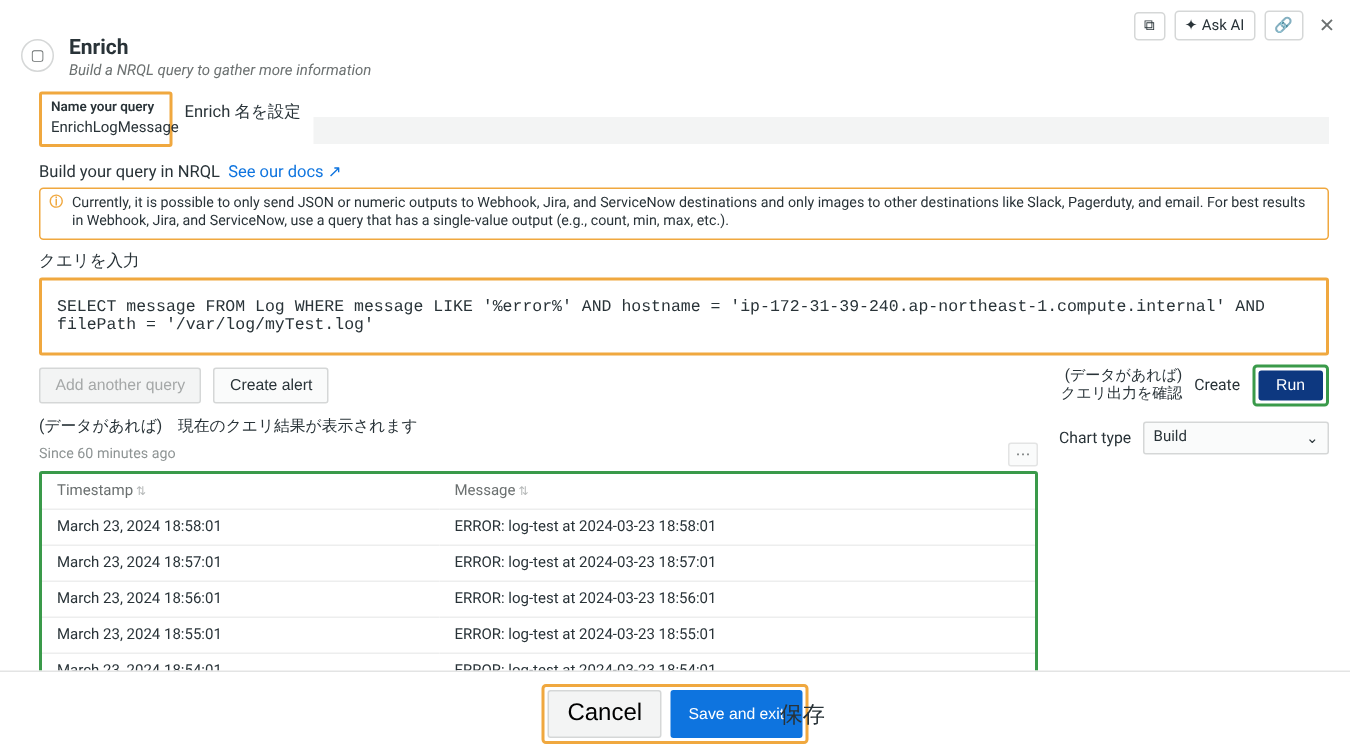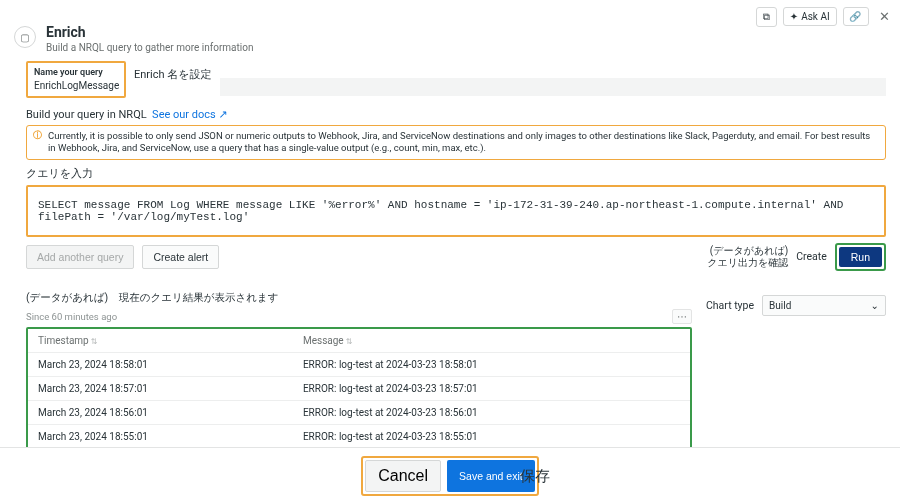--- a/index.html
+++ b/index.html
@@ -55,31 +55,32 @@
       margin-top: 2px;
     }
     .header-text h1 {
       font-size: 14px;
       font-weight: 700;
     }
     .header-text p {
       font-size: 10px;
       color: #6b7070;
       margin-top: 2px;
+      font-style: italic;
     }
     .name-row {
       display: flex;
       align-items: stretch;
       margin: 0 14px 10px 26px;
       gap: 8px;
     }
     .name-box {
       border: 2px solid #f0a83f;
       border-radius: 2px;
-      width: 100px;
+      width: 89px;
       padding: 4px 6px 5px 6px;
     }
     .name-box-label {
       font-size: 9px;
       font-weight: 600;
       color: #293338;
       margin-bottom: 3px;
     }
     .name-box-value {
       font-size: 10px;
@@ -133,21 +134,21 @@
       border: 2px solid #f0a83f;
       border-radius: 2px;
       padding: 12px 10px;
       font-family: Menlo, Monaco, "Courier New", monospace;
       font-size: 11px;
       color: #293338;
       white-space: pre-wrap;
       word-break: break-word;
     }
     .mid-row {
-      margin: 4px 14px 20px 26px;
+      margin: 4px 14px 6px 26px;
       display: flex;
       align-items: center;
       gap: 8px;
     }
     .btn {
       border: 1px solid #d5d7d7;
       background: #fafbfb;
       padding: 5px 10px;
       font-size: 10.5px;
       border-radius: 2px;

